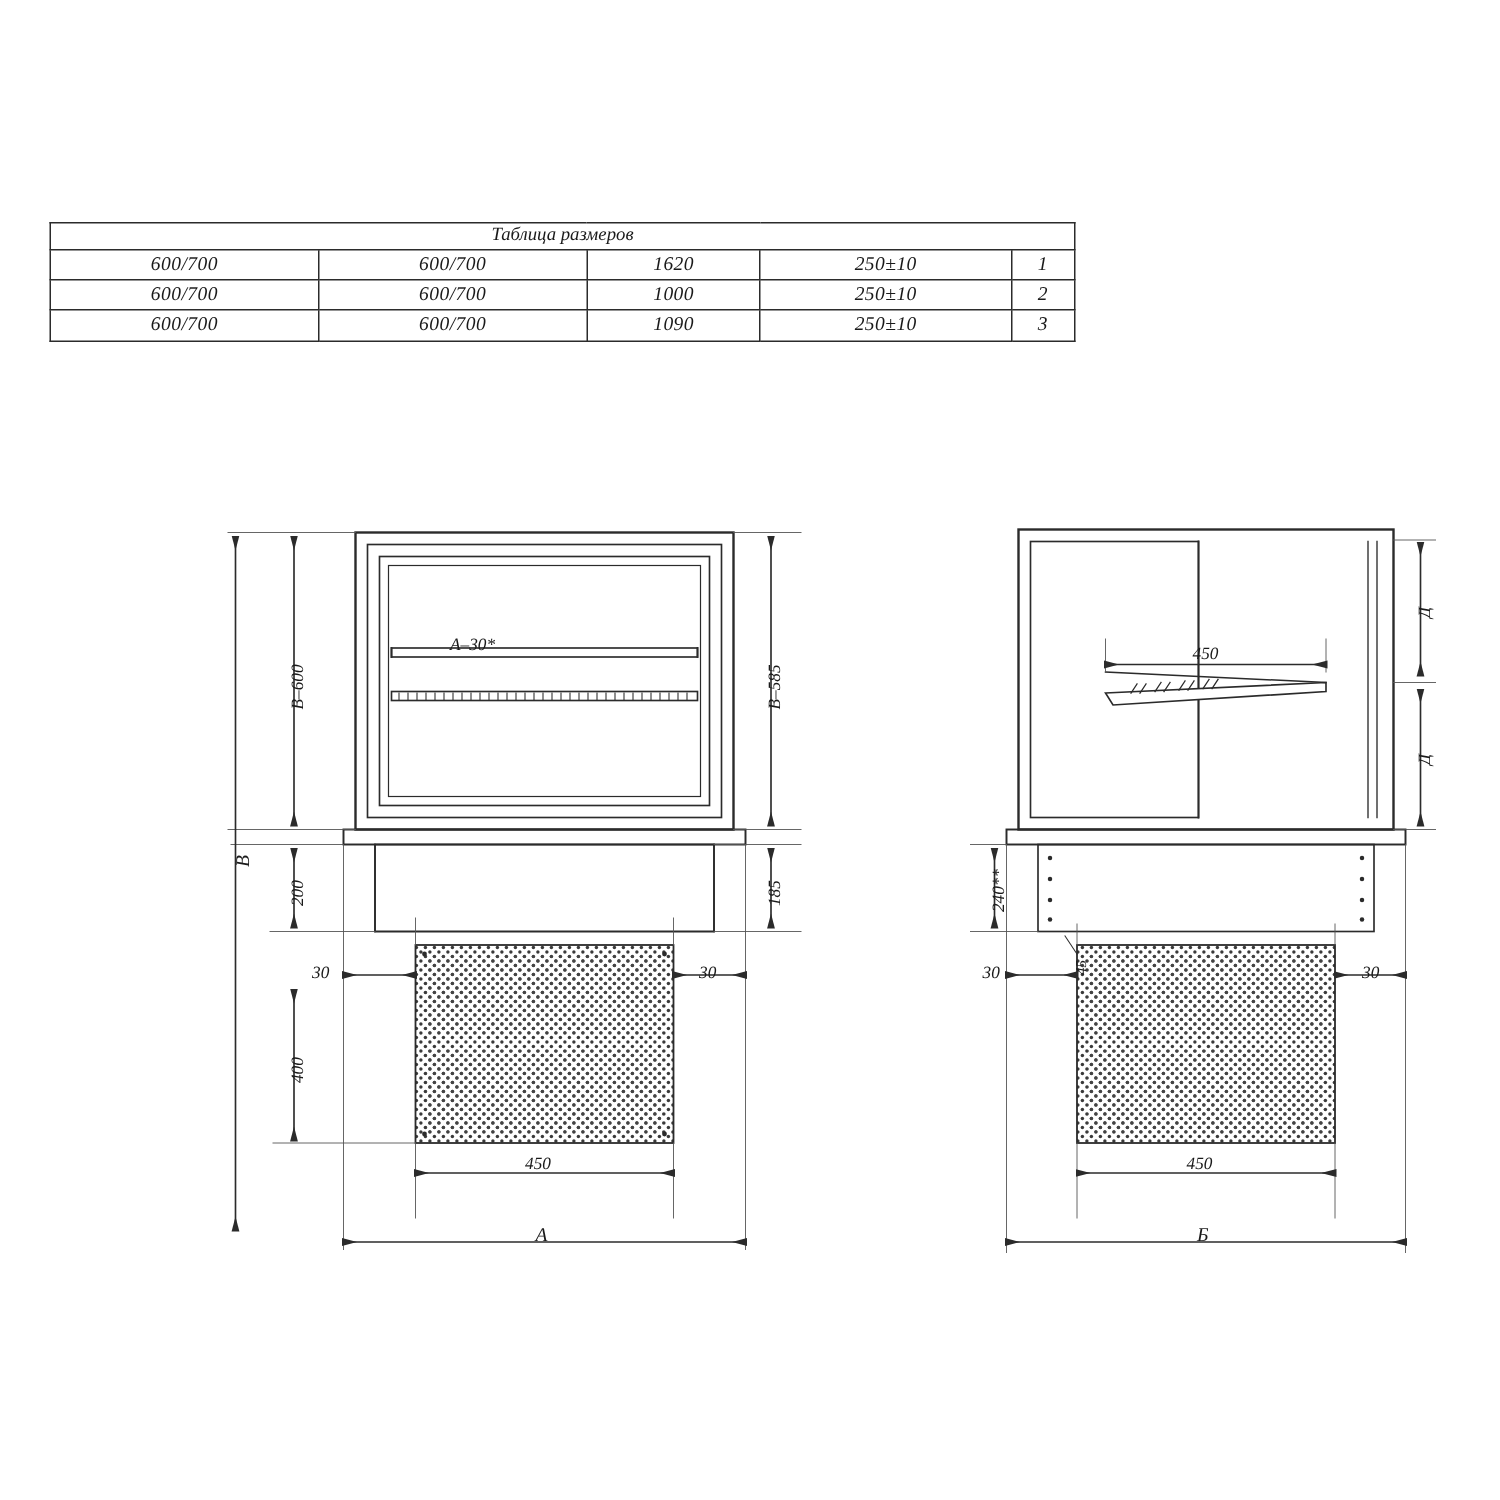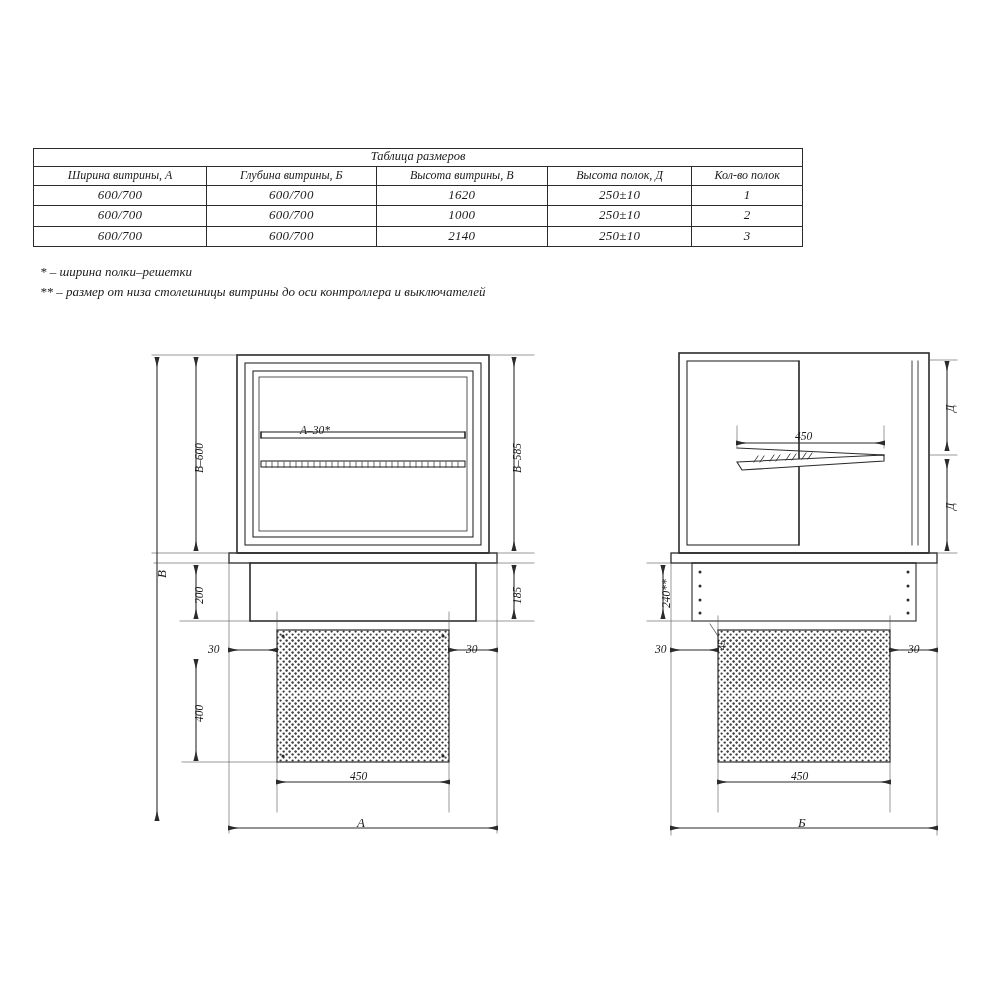--- a/index.html
+++ b/index.html
@@ -8,21 +8,21 @@
     background:#ffffff;
     font-family:"Liberation Serif", serif;
     color:#1a1a1a;
     position:relative;
     overflow:hidden;
   }
   .sheet{position:absolute;inset:0;}
 
   
   .size-table{
-    position:absolute;left:33px;top:148px;width:770px;
+    position:absolute;left:33px;top:148px;width:684px;
     border-collapse:collapse;
     font-style:italic;
     font-size:12.5px;
   }
   .size-table td,.size-table th{
     border:1px solid #2b2b2b;
     text-align:center;
     padding:2px 2px 3px 2px;
     font-weight:normal;
     line-height:1.1;
@@ -51,55 +51,44 @@
 </head>
 <body>
 
 <div class="sheet">
 
   <table class="size-table">
     <tbody>
         <tr class="caption-row">
       <td colspan="5">Таблица размеров</td>
     </tr>
-    <tr class="head-row">
-      <td>Ширина витрины, А</td>
-      <td>Глубина витрины, Б</td>
-      <td>Высота витрины, В</td>
-      <td>Высота полок, Д</td>
-      <td>Кол-во полок</td>
-    </tr>
     <tr class="data-row">
       <td>600/700</td>
       <td>600/700</td>
       <td>1620</td>
       <td>250±10</td>
       <td>1</td>
     </tr>
     <tr class="data-row">
       <td>600/700</td>
       <td>600/700</td>
       <td>1000</td>
       <td>250±10</td>
       <td>2</td>
     </tr>
     <tr class="data-row">
       <td>600/700</td>
       <td>600/700</td>
-      <td>2140</td>
+      <td>1090</td>
       <td>250±10</td>
       <td>3</td>
     </tr>
   </tbody>
     </table>
 
-  <div class="notes">
-    <div>*  –  ширина полки–решетки</div>
-    <div>** – размер от низа столешницы витрины до оси контроллера и выключателей</div>
-  </div>
 
   <svg class="dwg" viewBox="0 0 1000 1000">
     <defs>
       <marker id="ar" markerWidth="10" markerHeight="8" refX="9" refY="4" orient="auto" markerUnits="userSpaceOnUse">
         <path d="M0,4 L10,1.4 L10,6.6 z" fill="#2b2b2b"></path>
       </marker>
       <marker id="arS" markerWidth="10" markerHeight="8" refX="1" refY="4" orient="auto" markerUnits="userSpaceOnUse">
         <path d="M10,4 L0,1.4 L0,6.6 z" fill="#2b2b2b"></path>
       </marker>
       <pattern id="mesh" width="6" height="6" patternUnits="userSpaceOnUse">

